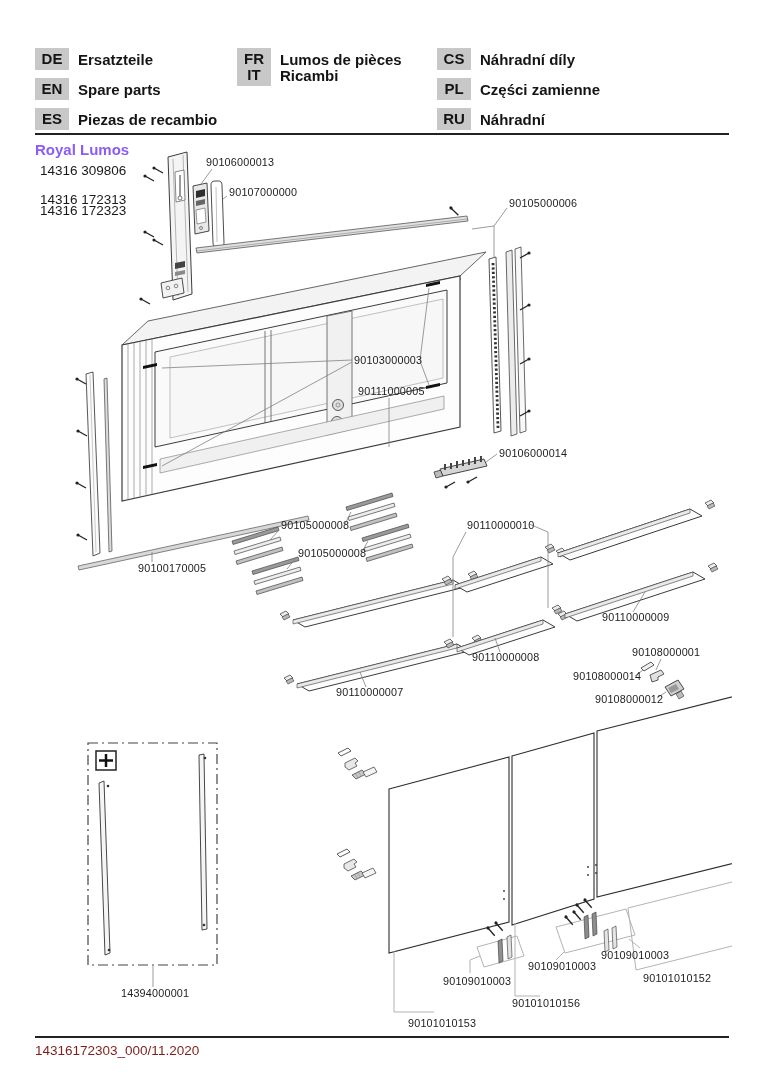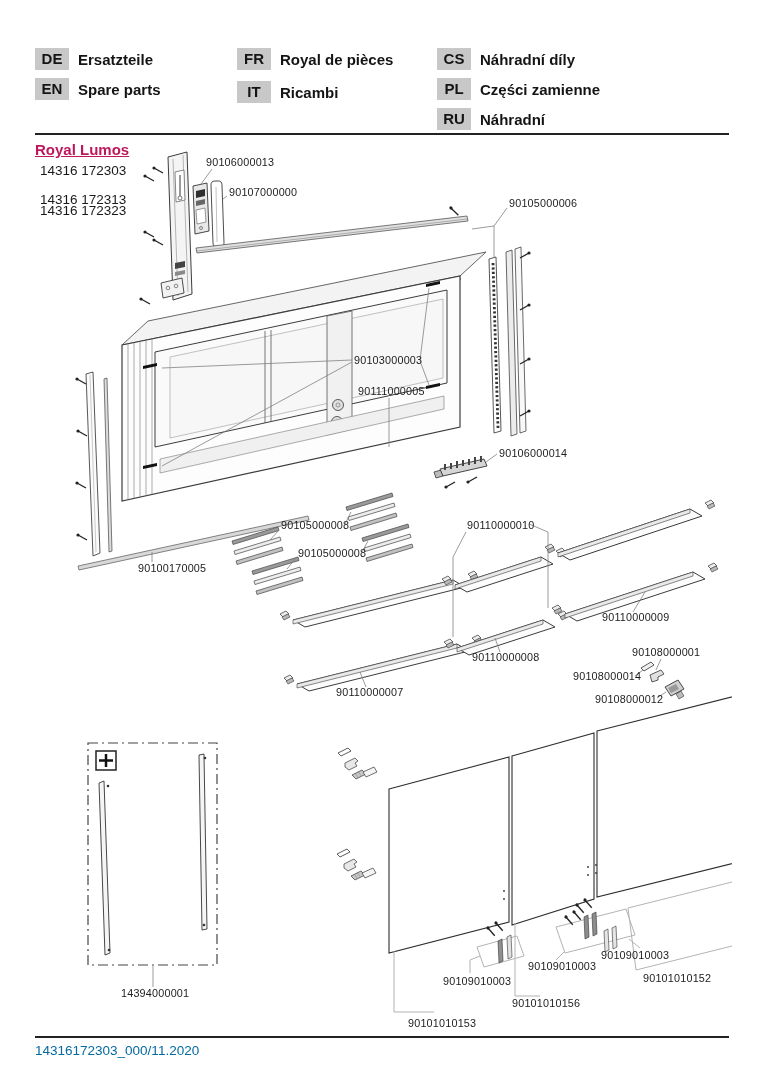--- a/index.html
+++ b/index.html
@@ -7,66 +7,70 @@
         font-family:"Liberation Sans",sans-serif;}
   .lang{position:absolute;display:flex;align-items:center;gap:9px;height:22px;}
   .badge{display:inline-block;width:34px;height:22px;background:#c8c8c8;color:#141414;
          font:bold 15px/22px "Liberation Sans",sans-serif;text-align:center;}
   .lang-label{font:bold 15px "Liberation Sans",sans-serif;color:#141414;white-space:nowrap;}
   .logo{position:absolute;left:618px;top:44px;width:142px;color:#17171b;
         font:bold 37px/38px "Liberation Sans",sans-serif;letter-spacing:0.5px;}
   .rule{position:absolute;left:35px;width:694px;background:#222;}
   .top-rule{top:133px;height:2px;}
   .bottom-rule{top:1036px;height:2px;}
-  .product-name{position:absolute;left:35px;top:141px;font:bold 15px "Liberation Sans",sans-serif;color:#be185d;text-decoration:underline;}
+  .product-name{position:absolute;left:35px;top:141px;font:bold 15px "Liberation Sans",sans-serif;color:#8b5cf6;}
   .variant{position:absolute;left:40px;font:13.5px "Liberation Sans",sans-serif;color:#1a1a1a;}
-  .doc-ref{position:absolute;left:35px;top:1043px;font:13.5px "Liberation Sans",sans-serif;color:#0369a1;}
+  .doc-ref{position:absolute;left:35px;top:1043px;font:13.5px "Liberation Sans",sans-serif;color:#7f1d1d;}
   svg.diagram{position:absolute;left:0;top:0;}
   .plbl{font-family:"Liberation Sans",sans-serif;font-size:10.8px;fill:#1c1c1c;letter-spacing:0.2px;}
   .lead{stroke:#818181;stroke-width:0.8;fill:none;}
   .leadg{stroke:#b3b3b3;stroke-width:1;fill:none;}
 </style>
 </head>
 <body>
 
 <div class="page">
 
   <div class="lang" style="left:35px;top:48px">
       <span class="badge">DE</span>
       <span class="lang-label">Ersatzteile</span>
     </div>
   <div class="lang" style="left:35px;top:78px">
       <span class="badge">EN</span>
       <span class="lang-label">Spare parts</span>
     </div>
+  <div class="lang" style="left:35px;top:108px">
+      <span class="badge">ES</span>
+      <span class="lang-label">Piezas de recambio</span>
+    </div>
   <div class="lang" style="left:237px;top:48px">
       <span class="badge">FR</span>
-      <span class="lang-label">Royal de pièces</span>
-    </div>
-  <div class="lang" style="left:237px;top:81px">
+      <span class="lang-label">Lumos de pièces</span>
+    </div>
+  <div class="lang" style="left:237px;top:64px">
       <span class="badge">IT</span>
       <span class="lang-label">Ricambi</span>
     </div>
   <div class="lang" style="left:437px;top:48px">
       <span class="badge">CS</span>
       <span class="lang-label">Náhradní díly</span>
     </div>
   <div class="lang" style="left:437px;top:78px">
       <span class="badge">PL</span>
       <span class="lang-label">Części zamienne</span>
     </div>
   <div class="lang" style="left:437px;top:108px">
       <span class="badge">RU</span>
       <span class="lang-label">Náhradní</span>
     </div>
 
   <div class="rule top-rule"></div>
 
   <div class="product-name">Royal Lumos</div>
-  <div class="variant" style="top:163px">14316 172303</div>
+  <div class="variant" style="top:163px">14316 309806</div>
   <div class="variant" style="top:192px">14316 172313</div>
   <div class="variant" style="top:203px">14316 172323</div>
 
   <svg class="diagram" width="764" height="1080" viewBox="0 0 764 1080">
     <defs>
       <g id="pin">
           <circle cx="0" cy="0" r="1.6" fill="#222"></circle>
           <line x1="0.5" y1="0.3" x2="9" y2="5" stroke="#222" stroke-width="1.3"></line>
         </g>
       <g id="clip">

